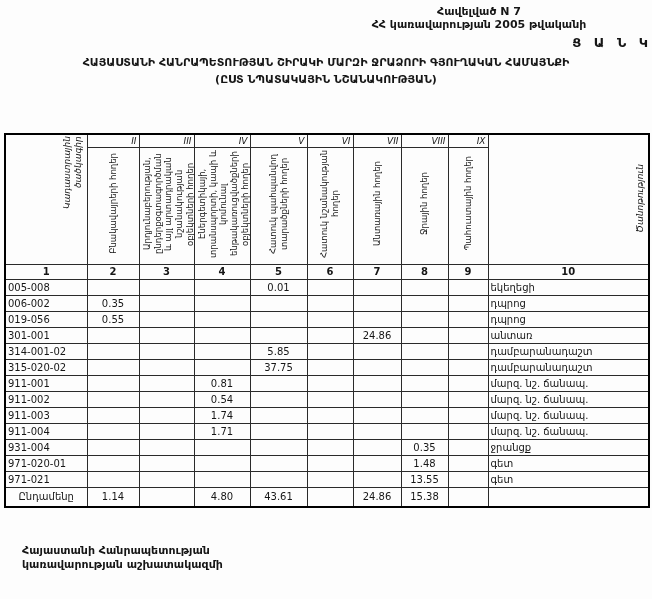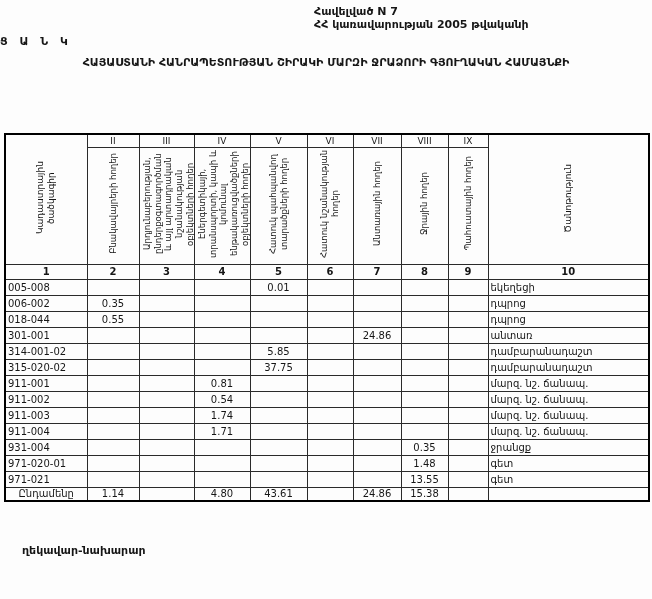--- a/index.html
+++ b/index.html
@@ -6,62 +6,62 @@
   body {
     width:652px; height:599px;
     background:#fdfdfd;
     font-family:"DejaVu Sans", sans-serif;
     color:#161616;
     position:relative;
     overflow:hidden;
   }
   .annex {
     position:absolute; top:5px; right:8px; width:330px;
-    text-align:left; font-weight:bold; font-size:11px; line-height:1.2;
+    text-align:center; font-weight:bold; font-size:11px; line-height:1.2;
   }
   .list-title {
     position:absolute; top:35px; left:0; width:100%;
-    text-align:left; font-weight:bold; font-size:11px; letter-spacing:4px;
+    text-align:right; font-weight:bold; font-size:13px; letter-spacing:4px;
   }
   .doc-title {
     position:absolute; top:55px; left:8px; right:8px;
     text-align:center; font-weight:bold; font-size:11px; line-height:1.5;
   }
   table.land {
     position:absolute; top:133px; left:4px;
     width:644px; border-collapse:collapse; table-layout:fixed;
     border:2px solid #000;
   }
   table.land th, table.land td {
     border:1px solid #2a2a2a;
     padding:0 2px;
     overflow:hidden;
   }
   tr.roman-row { height:13px; }
-  tr.roman-row th { font-weight:normal; font-size:9px; text-align:center; }
+  tr.roman-row th { font-weight:normal; font-size:9px; text-align:right;font-style:italic; }
   tr.cat-row { height:117px; }
   th.rot { vertical-align:middle; text-align:center; font-weight:normal; }
   .vtext {
     writing-mode:vertical-rl;
     transform:rotate(180deg);
     display:inline-block;
     font-size:8.5px; line-height:1.25;
     max-height:110px;
     white-space:normal;
     font-weight:normal;
   }
   .vtext.big { font-size:9px; max-height:124px; }
   tr.num-row { height:15px; }
   tr.num-row th { font-weight:bold; font-size:10px; text-align:center; }
   tbody tr { height:16px; }
   tbody td { font-size:10px; }
   td.code { text-align:left; padding-left:3px; }
   td.num { text-align:center; }
   td.note { text-align:left; padding-left:4px; }
-  tr.total-row { height:14px; }
+  tr.total-row { height:20px; }
   tr.total-row td.code { text-align:center; }
   .footer-left {
     position:absolute; left:22px; top:544px;
     font-weight:bold; font-size:11px; line-height:1.3;
   }
   .signature {
     position:absolute; left:500px; top:571px;
     font-weight:bold; font-size:11px;margin-top:48px;
   }
 </style>
@@ -70,20 +70,21 @@
 
 <div class="annex">
   <div>Հավելված N 7</div>
   <div>ՀՀ կառավարության 2005 թվականի</div>
 </div>
 
 <div class="list-title">Ց Ա Ն Կ</div>
 
 <div class="doc-title">
   <div>ՀԱՅԱՍՏԱՆԻ ՀԱՆՐԱՊԵՏՈՒԹՅԱՆ ՇԻՐԱԿԻ ՄԱՐԶԻ ՋՐԱՁՈՐԻ ԳՅՈՒՂԱԿԱՆ ՀԱՄԱՅՆՔԻ</div>
+  <div>(ԸՍՏ ՆՊԱՏԱԿԱՅԻՆ ՆՇԱՆԱԿՈՒԹՅԱՆ)</div>
 </div>
 
 <table class="land">
   <colgroup>
     <col style="width:82px">
       <col style="width:52px">
       <col style="width:55px">
     <col style="width:56px">
       <col style="width:57px">
       <col style="width:46px">
@@ -151,21 +152,21 @@
         <td class="num"></td>
         <td class="num"></td>
         <td class="num"></td>
         <td class="num"></td>
         <td class="num"></td>
         <td class="num"></td>
         <td class="num"></td>
         <td class="note">դպրոց</td>
       </tr>
       <tr>
-        <td class="code">018-044</td>
+        <td class="code">019-056</td>
         <td class="num">0.55</td>
         <td class="num"></td>
         <td class="num"></td>
         <td class="num"></td>
         <td class="num"></td>
         <td class="num"></td>
         <td class="num"></td>
         <td class="num"></td>
         <td class="note">դպրոց</td>
       </tr>
@@ -298,15 +299,16 @@
         <td class="num"></td>
         <td class="num">24.86</td>
         <td class="num">15.38</td>
         <td class="num"></td>
         <td class="note"></td>
       </tr>
     </tbody>
 </table>
 
 <div class="footer-left">
-  <div>ղեկավար-նախարար</div>
+  <div>Հայաստանի Հանրապետության</div>
+  <div>կառավարության աշխատակազմի</div>
 </div>
 <div class="signature">Մ. Թոփուզյան</div>
 
 </body></html>

